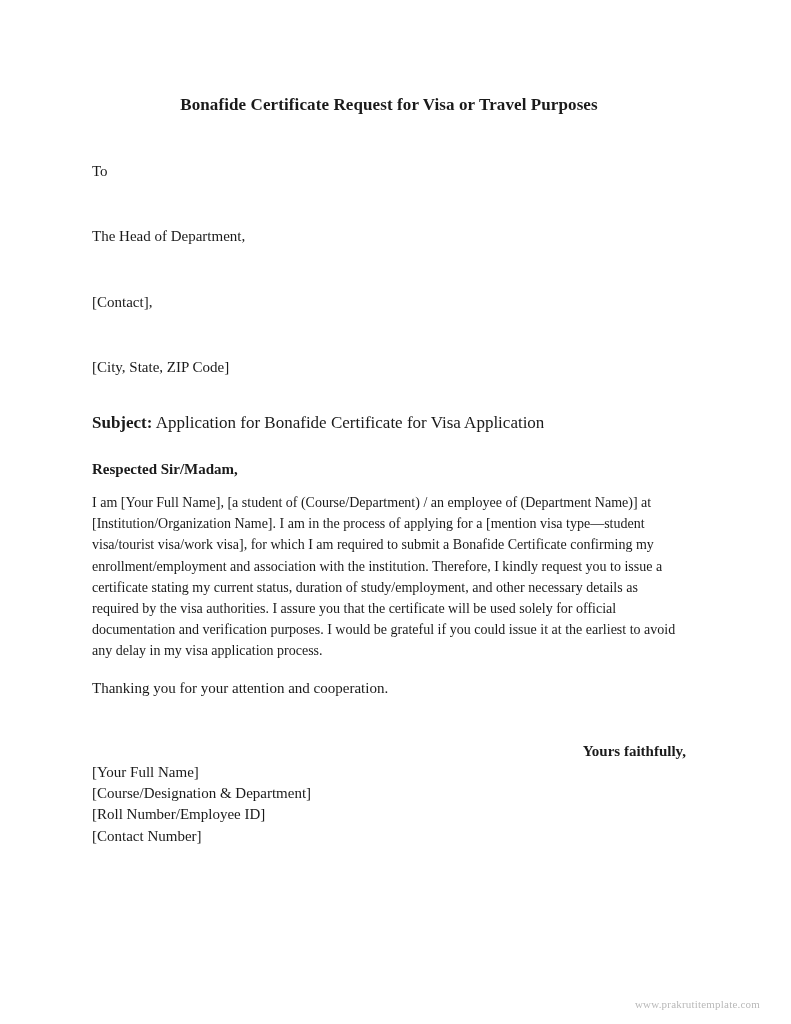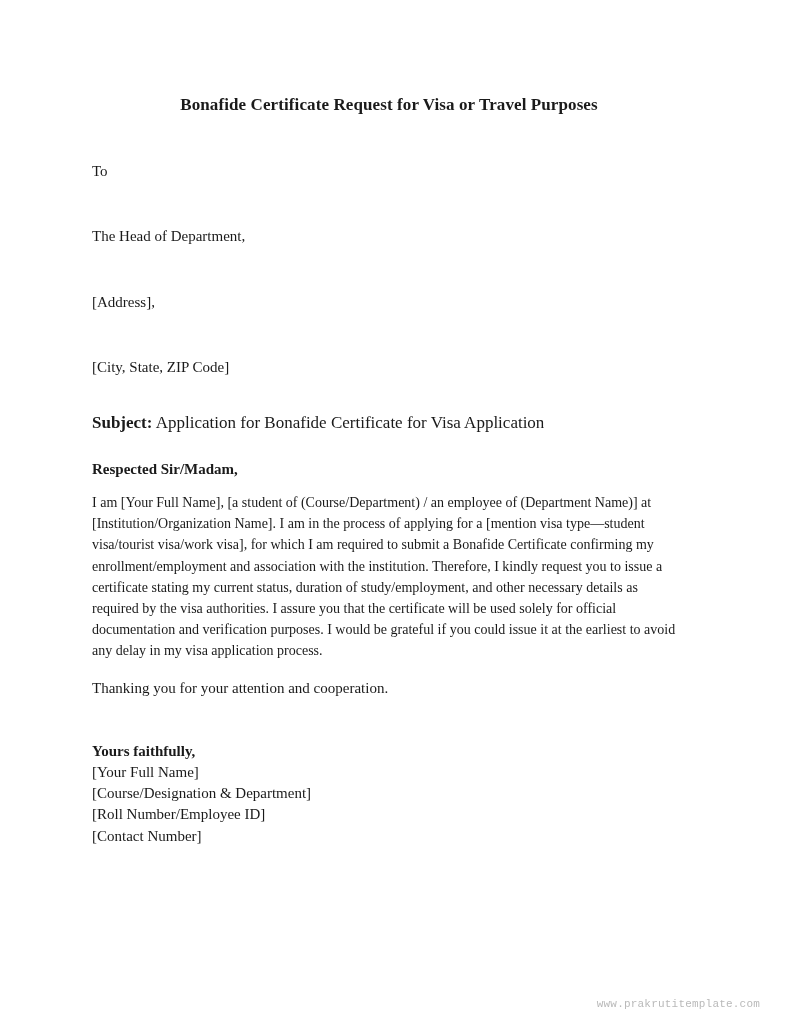--- a/index.html
+++ b/index.html
@@ -66,47 +66,48 @@
     font-size: 15px;
     line-height: 21.2px;
   }
   .signature-block {
     margin-top: 42px;
     font-size: 15px;
     line-height: 21.2px;
   }
   .signature-closing {
     font-weight: bold;
+    text-align: right;
   }
   .signature-line {
     white-space: pre;
   }
   .footer-watermark {
     position: absolute;
     right: 31px;
     bottom: 14px;
     font-size: 11px;
     color: #b9b9b9;
-    font-family: Liberation Mono, monospace;
+    font-family: Liberation Serif, serif;
     letter-spacing: 0.2px;
     white-space: nowrap;
   }
 </style>
 </head>
 <body>
 
 <div class="page">
   <div class="content">
 
     <h1 class="doc-title">Bonafide Certificate Request for Visa or Travel Purposes</h1>
 
     <div class="address-block">
       <div class="address-line">To</div>
       <div class="address-line">The Head of Department,</div>
-      <div class="address-line">[Address],</div>
+      <div class="address-line">[Contact],</div>
       <div class="address-line">[City, State, ZIP Code]</div>
     </div>
 
     <div class="subject-line">
       <span class="subject-label">Subject:</span><span> Application for Bonafide Certificate for Visa Application</span>
     </div>
 
     <div class="salutation">Respected Sir/Madam,</div>
 
     <p class="body-para">I am [Your Full Name], [a student of (Course/Department) / an employee of (Department Name)] at [Institution/Organization Name]. I am in the process of applying for a [mention visa type—student visa/tourist visa/work visa], for which I am required to submit a Bonafide Certificate confirming my enrollment/employment and association with the institution. Therefore, I kindly request you to issue a certificate stating my current status, duration of study/employment, and other necessary details as required by the visa authorities. I assure you that the certificate will be used solely for official documentation and verification purposes. I would be grateful if you could issue it at the earliest to avoid any delay in my visa application process.</p>

